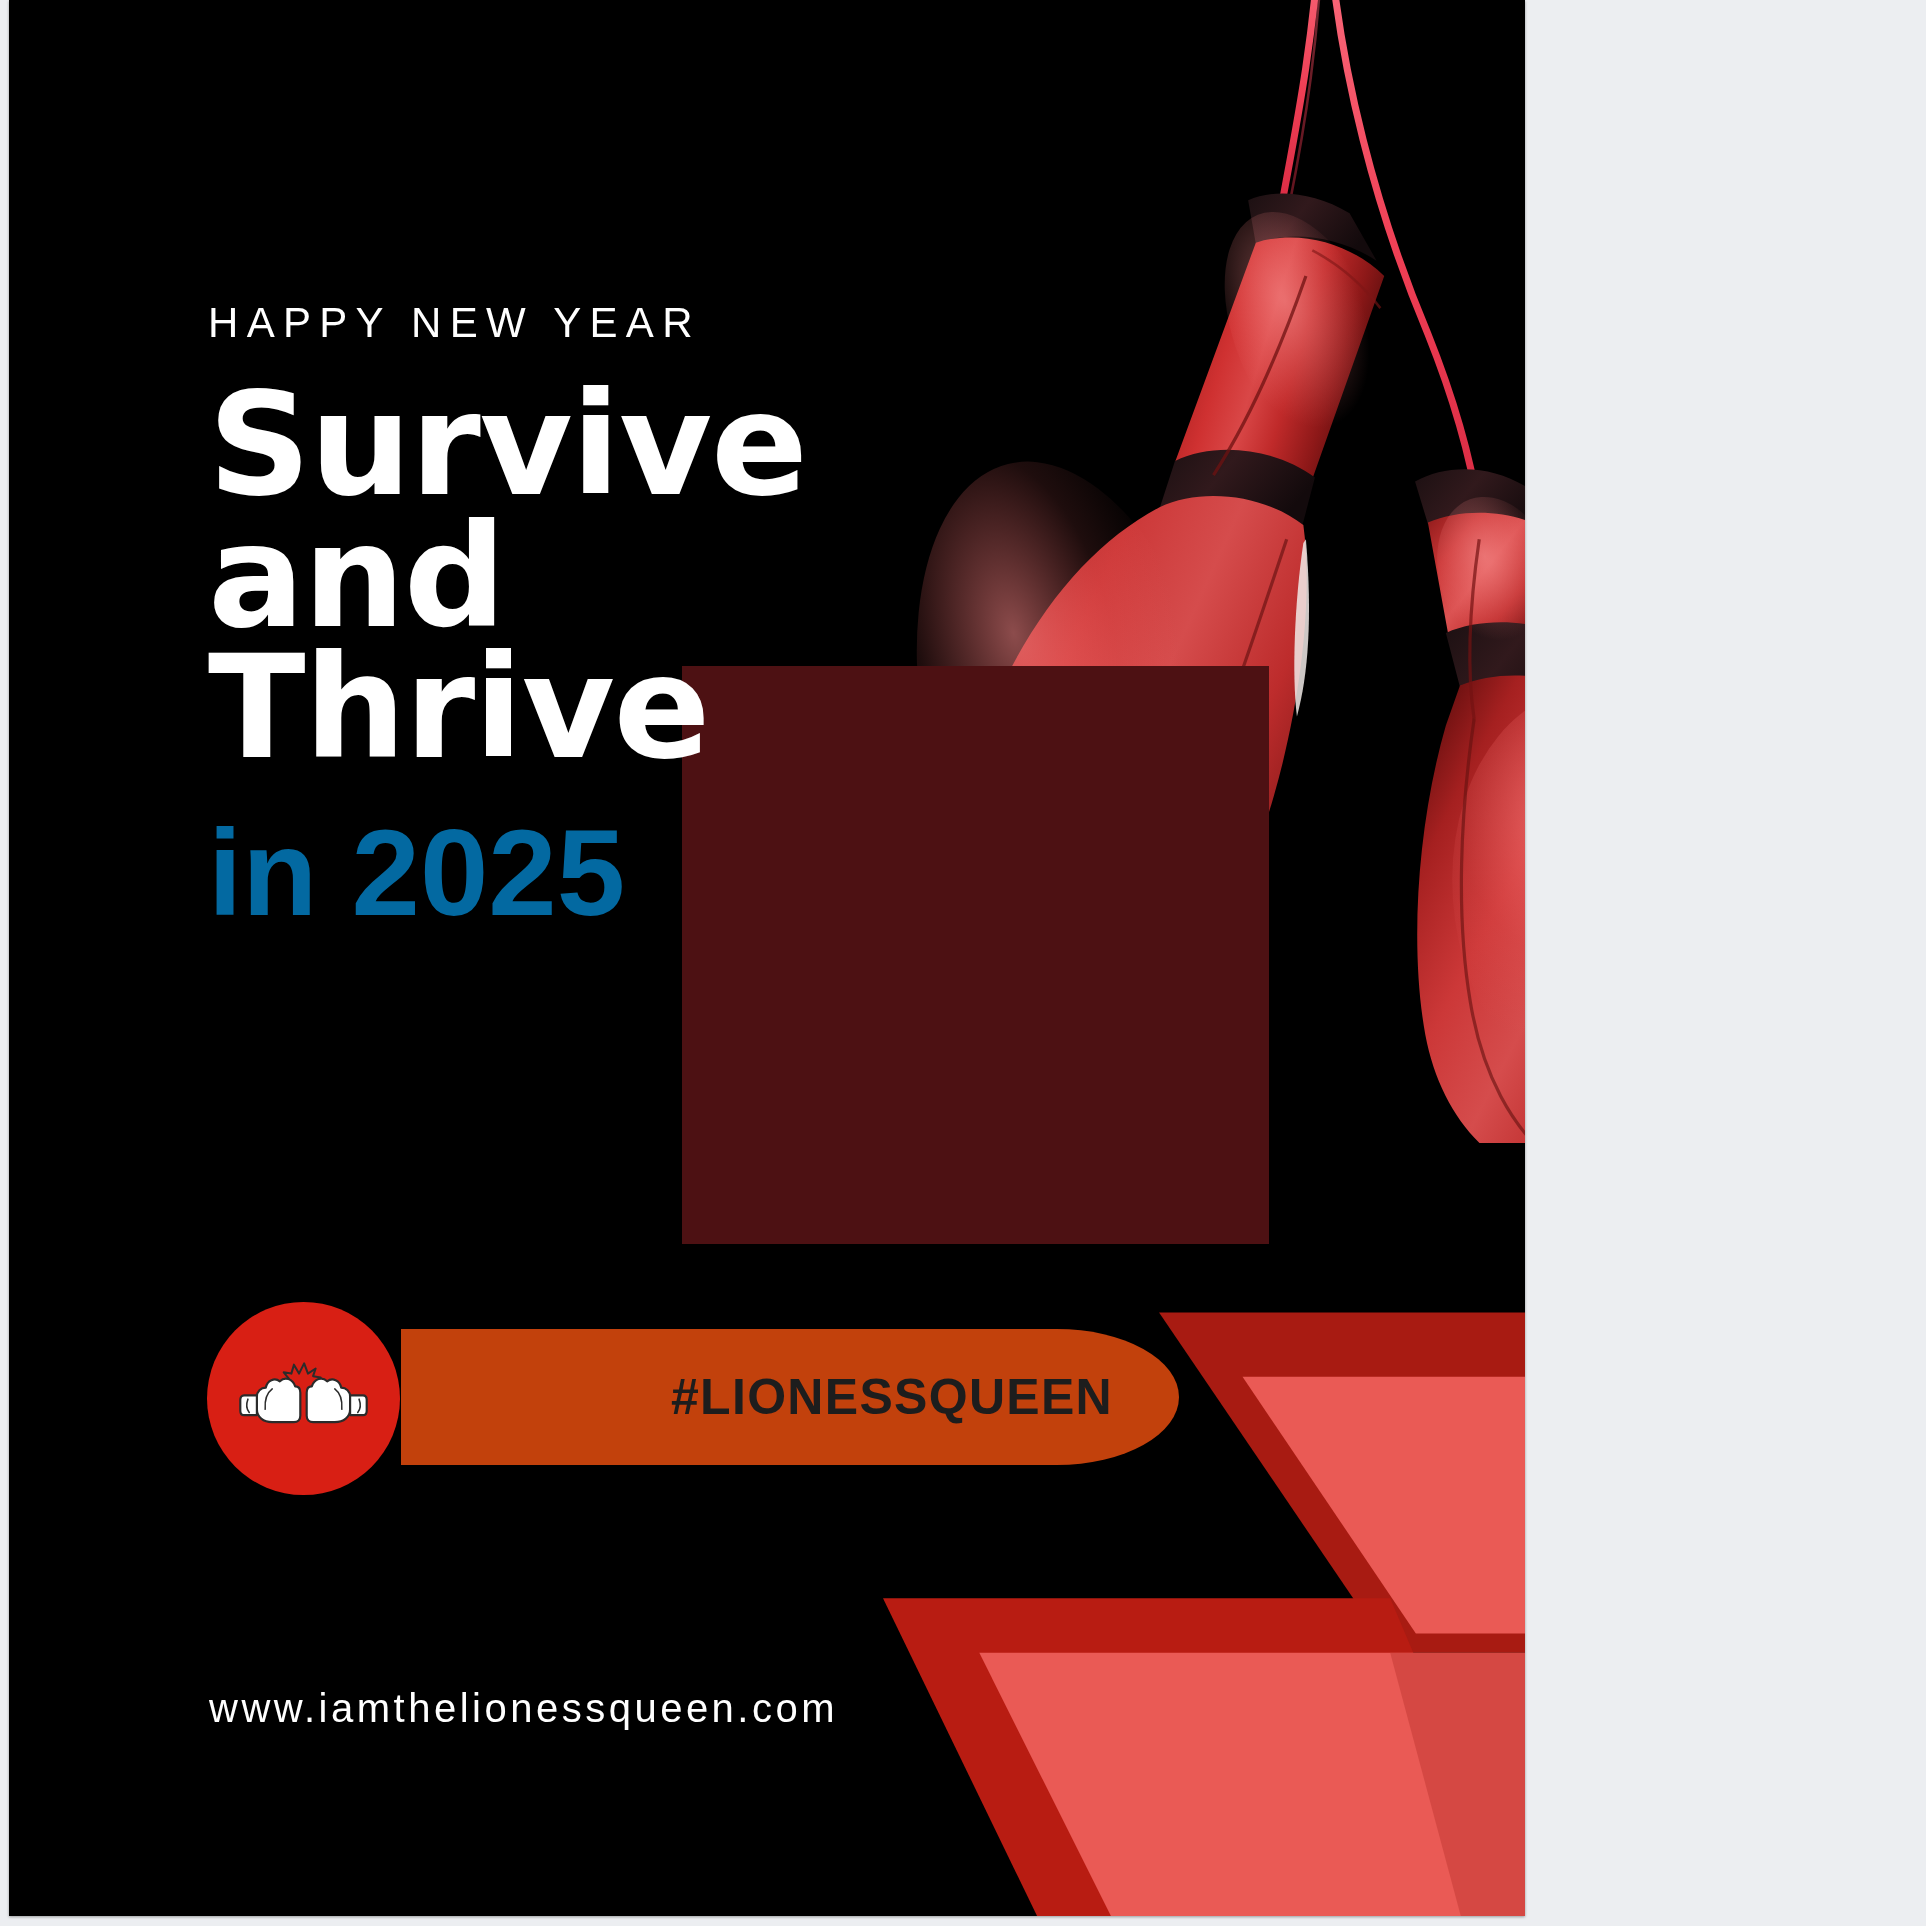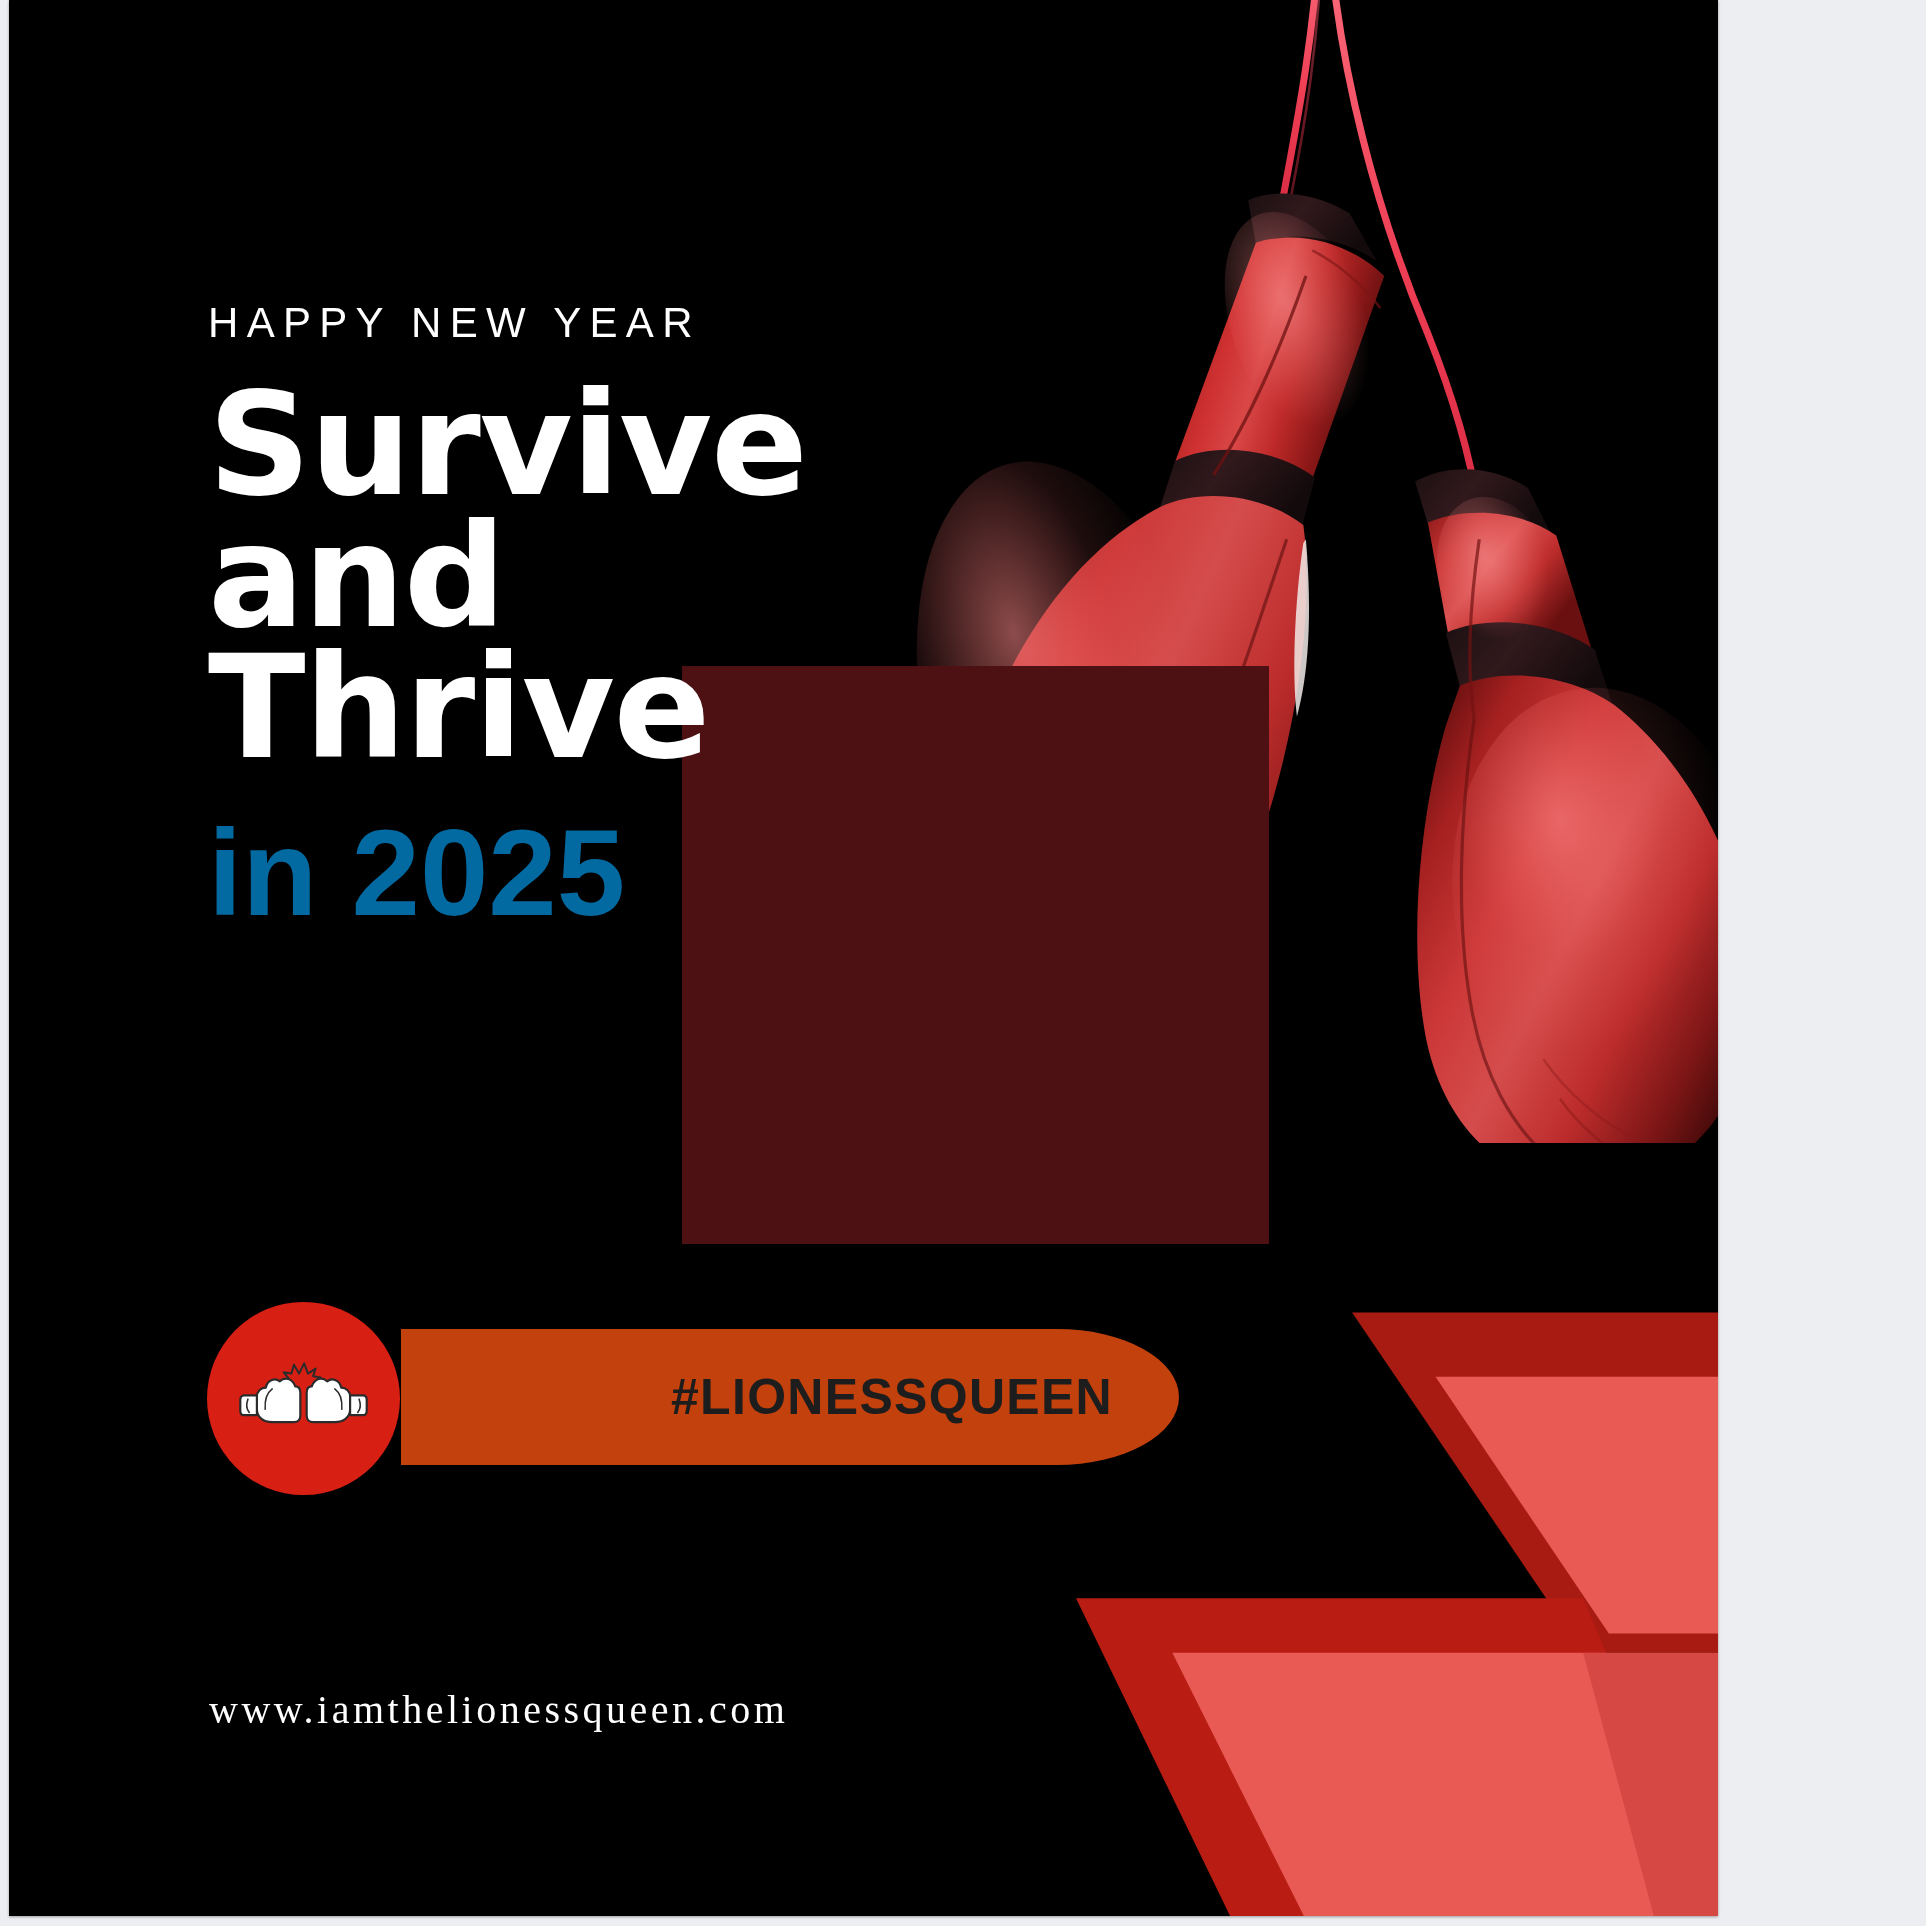--- a/index.html
+++ b/index.html
@@ -19,21 +19,21 @@
     width: 1926px;
     height: 1926px;
     background: #eceef1;
     box-sizing: border-box;
   }
 
   #canvas {
     position: absolute;
     left: 9px;
     top: 0px;
-    width: 1709px;
+    width: 1516px;
     height: 1916px;
     background: #000000;
     overflow: hidden;
     box-shadow: 0 1.3px 2.6px rgba(0,0,0,0.35);
   }
 
   
   #maroon-block {
     position: absolute;
     left: 673px;
@@ -158,21 +158,21 @@
   #website {
     position: absolute;
     left: 200px;
     top: 1686px;
     color: #ffffff;
     font-size: 40px;
     letter-spacing: 3.5px;
     font-weight: 300;
     white-space: nowrap;
     z-index: 5;
-    font-family: Liberation Serif, serif;
+    font-family: Liberation Sans, sans-serif;
   }
 
   
   #corner-shapes {
     position: absolute;
     right: 0;
     bottom: 0;
     width: 642px;
     height: 642px;
     z-index: 4;

